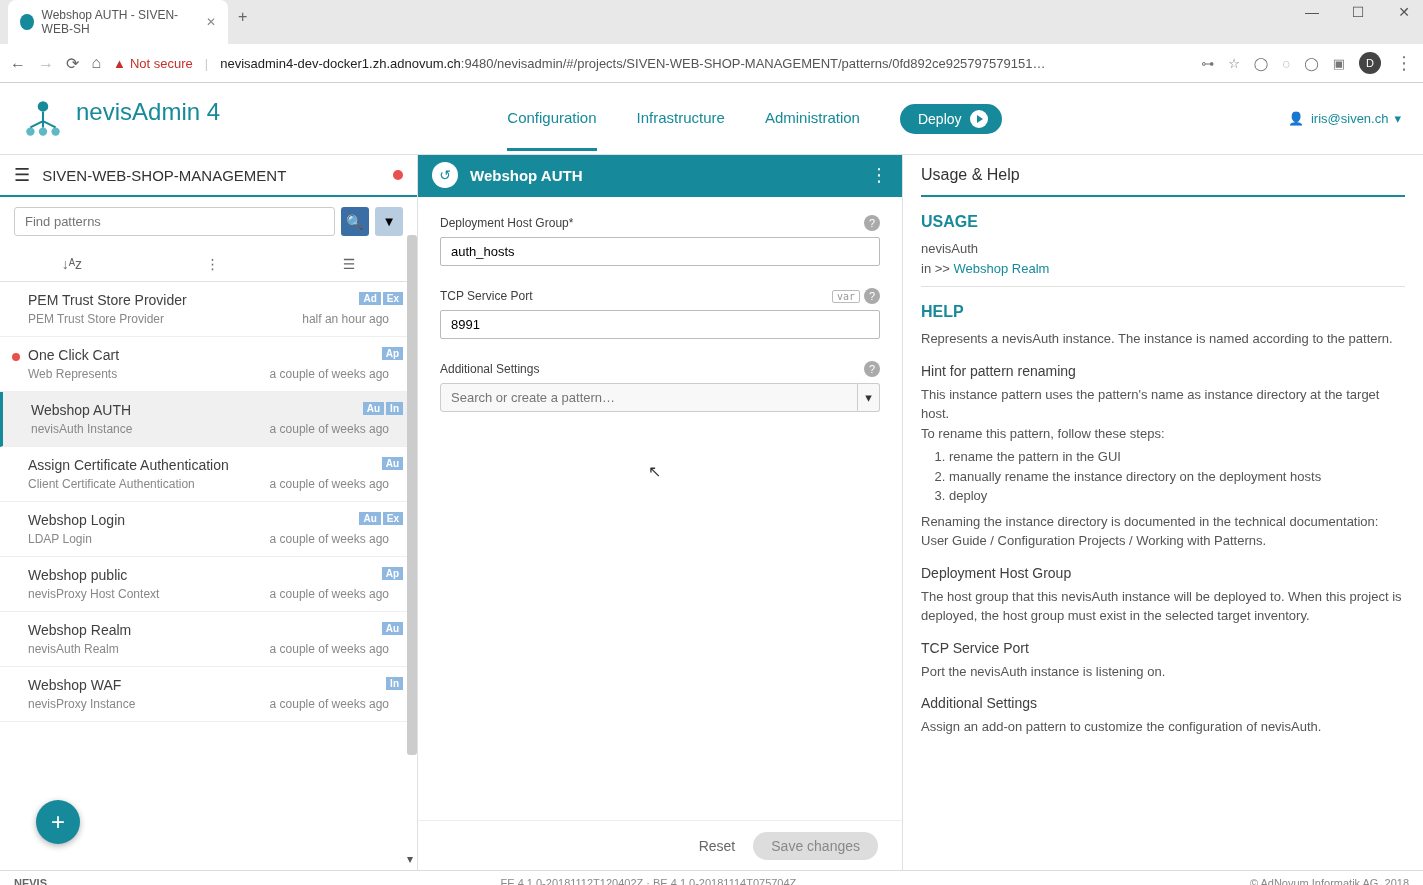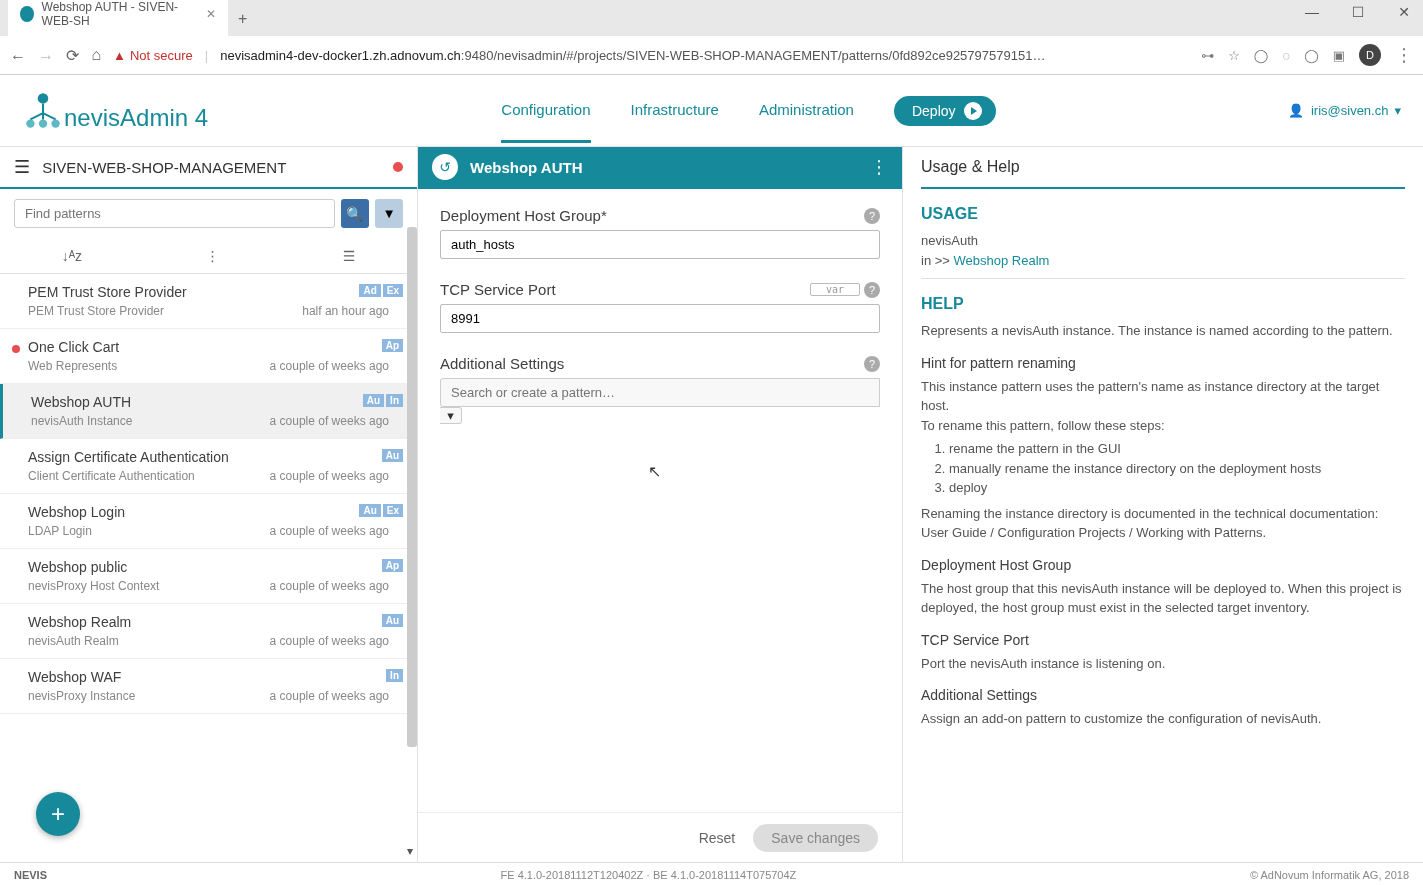--- a/index.html
+++ b/index.html
@@ -1,40 +1,40 @@
 <!DOCTYPE html>
 <html><head>
 <meta charset="utf-8">
 <style>
 * { box-sizing: border-box; margin: 0; padding: 0; }
 body { font-family: "Segoe UI", Arial, sans-serif; font-size: 13px; color: #333; background: #fff; width: 1423px; height: 885px; overflow: hidden; }
 
 
 .browser-chrome { background: #e8e8e8; border-bottom: 1px solid #d0d0d0; }
-.tab-bar { height: 36px; display: flex; align-items: flex-end; padding: 0 8px; position: relative; }
+.tab-bar { height: 44px; display: flex; padding: 0 8px; position: relative; }
 .tab { background: #fff; border-radius: 8px 8px 0 0; padding: 8px 12px; display: flex; align-items: center; gap: 8px; font-size: 12px; color: #555; width: 220px; }
 .tab .favicon { width: 16px; height: 16px; border-radius: 50%; background: #168a9a; display: inline-block; }
 .tab .close { color: #888; cursor: pointer; margin-left: auto; }
 .new-tab { padding: 8px 10px; color: #666; cursor: pointer; font-size: 16px; }
 .window-controls { position: absolute; right: 4px; top: 4px; display: flex; gap: 16px; color: #555; font-size: 14px; }
 .window-controls span { width: 30px; text-align: center; cursor: pointer; }
 
 .url-bar { height: 38px; display: flex; align-items: center; padding: 0 10px; gap: 12px; background: #fff; }
 .url-bar .nav-btn { color: #666; font-size: 16px; cursor: pointer; }
 .url-bar .nav-btn.disabled { color: #bbb; }
 .url-bar .not-secure { color: #c5302b; display: flex; align-items: center; gap: 4px; font-size: 13px; }
 .url-bar .url { flex: 1; color: #555; font-size: 13px; white-space: nowrap; overflow: hidden; }
 .url-bar .url .host { color: #222; }
 .url-bar .right-icons { display: flex; gap: 14px; align-items: center; color: #777; }
 .avatar-circle { width: 22px; height: 22px; border-radius: 50%; background: #444; color: #fff; display: flex; align-items: center; justify-content: center; font-size: 11px; }
 .kebab { font-size: 18px; }
 
 
 .app-header { height: 72px; display: flex; align-items: center; padding: 0 22px; border-bottom: 1px solid #e0e0e0; }
-.logo-block { display: flex; align-items: flex-end; }
+.logo-block { display: flex; align-items: flex-start; gap: 12px; }
 .logo-svg { width: 42px; height: 42px; }
 .app-title { font-size: 24px; color: #168a9a; font-weight: 400; }
 .main-nav { display: flex; gap: 40px; margin-left: auto; margin-right: 40px; }
 .main-nav a { color: #168a9a; font-size: 15px; text-decoration: none; padding: 22px 0; cursor: pointer; }
 .main-nav a.active { border-bottom: 3px solid #168a9a; }
 .deploy-btn { background: #168a9a; color: #fff; border-radius: 18px; padding: 6px 14px 6px 18px; display: flex; align-items: center; gap: 8px; cursor: pointer; font-size: 14px; }
 .deploy-btn .play { width: 18px; height: 18px; border-radius: 50%; background: #fff; display: flex; align-items: center; justify-content: center; }
 .deploy-btn .play::after { content: ""; border-left: 6px solid #168a9a; border-top: 4px solid transparent; border-bottom: 4px solid transparent; margin-left: 2px; }
 .user-block { margin-left: auto; display: flex; align-items: center; gap: 6px; color: #168a9a; font-size: 13px; cursor: pointer; }
 
@@ -73,26 +73,26 @@
 
 .center { flex: 1; max-width: 495px; display: flex; flex-direction: column; border-right: 1px solid #e0e0e0; }
 .panel-header { height: 42px; background: #168a9a; color: #fff; display: flex; align-items: center; padding: 0 14px; gap: 12px; border-bottom: 2px solid #168a9a; }
 .panel-header .icon-circle { width: 26px; height: 26px; border-radius: 50%; background: #fff; display: flex; align-items: center; justify-content: center; color: #168a9a; font-size: 14px; }
 .panel-header .title { font-weight: 600; font-size: 15px; }
 .panel-header .more { margin-left: auto; cursor: pointer; font-size: 18px; }
 
 .form-body { flex: 1; padding: 18px 22px; overflow-y: auto; }
 .form-field { margin-bottom: 22px; }
 .field-label-row { display: flex; align-items: center; margin-bottom: 6px; }
-.field-label { font-size: 15px; color: #404040; }
+.field-label { font-size: 12px; color: #404040; }
 .field-help { margin-left: auto; display: flex; gap: 4px; align-items: center; }
 .help-icon { width: 16px; height: 16px; border-radius: 50%; background: #aaa; color: #fff; display: flex; align-items: center; justify-content: center; font-size: 11px; cursor: pointer; }
-.var-badge { border: 1px solid #bbb; color: #999; font-size: 10px; padding: 0 15px; border-radius: 2px; font-family: monospace; }
+.var-badge { border: 1px solid #bbb; color: #999; font-size: 10px; padding: 0 4px; border-radius: 2px; font-family: monospace; }
 .text-input { width: 100%; border: 1px solid #bbb; border-radius: 2px; padding: 6px 10px; font-size: 13px; }
-.select-wrap { display: flex; flex-direction: column; }
+.select-wrap { display: flex; }
 .select-input { flex: 1; border: 1px solid #ccc; border-radius: 3px 0 0 3px; padding: 6px 10px; font-size: 13px; color: #888; background: #f8f8f8; }
 .select-caret { width: 22px; border: 1px solid #ccc; border-left: none; border-radius: 0 3px 3px 0; display: flex; align-items: center; justify-content: center; cursor: pointer; background: #f8f8f8; }
 
 .form-footer { height: 50px; border-top: 1px solid #eee; display: flex; align-items: center; justify-content: flex-end; gap: 18px; padding: 0 24px; }
 .btn-reset { color: #666; cursor: pointer; font-size: 14px; }
 .btn-save { background: #ddd; color: #888; border-radius: 16px; padding: 6px 18px; font-size: 14px; cursor: pointer; }
 
 
 .help { flex: 1; padding: 0 18px 18px; overflow-y: auto; }
 .help-header { height: 42px; display: flex; align-items: center; font-size: 16px; color: #333; border-bottom: 2px solid #168a9a; }

